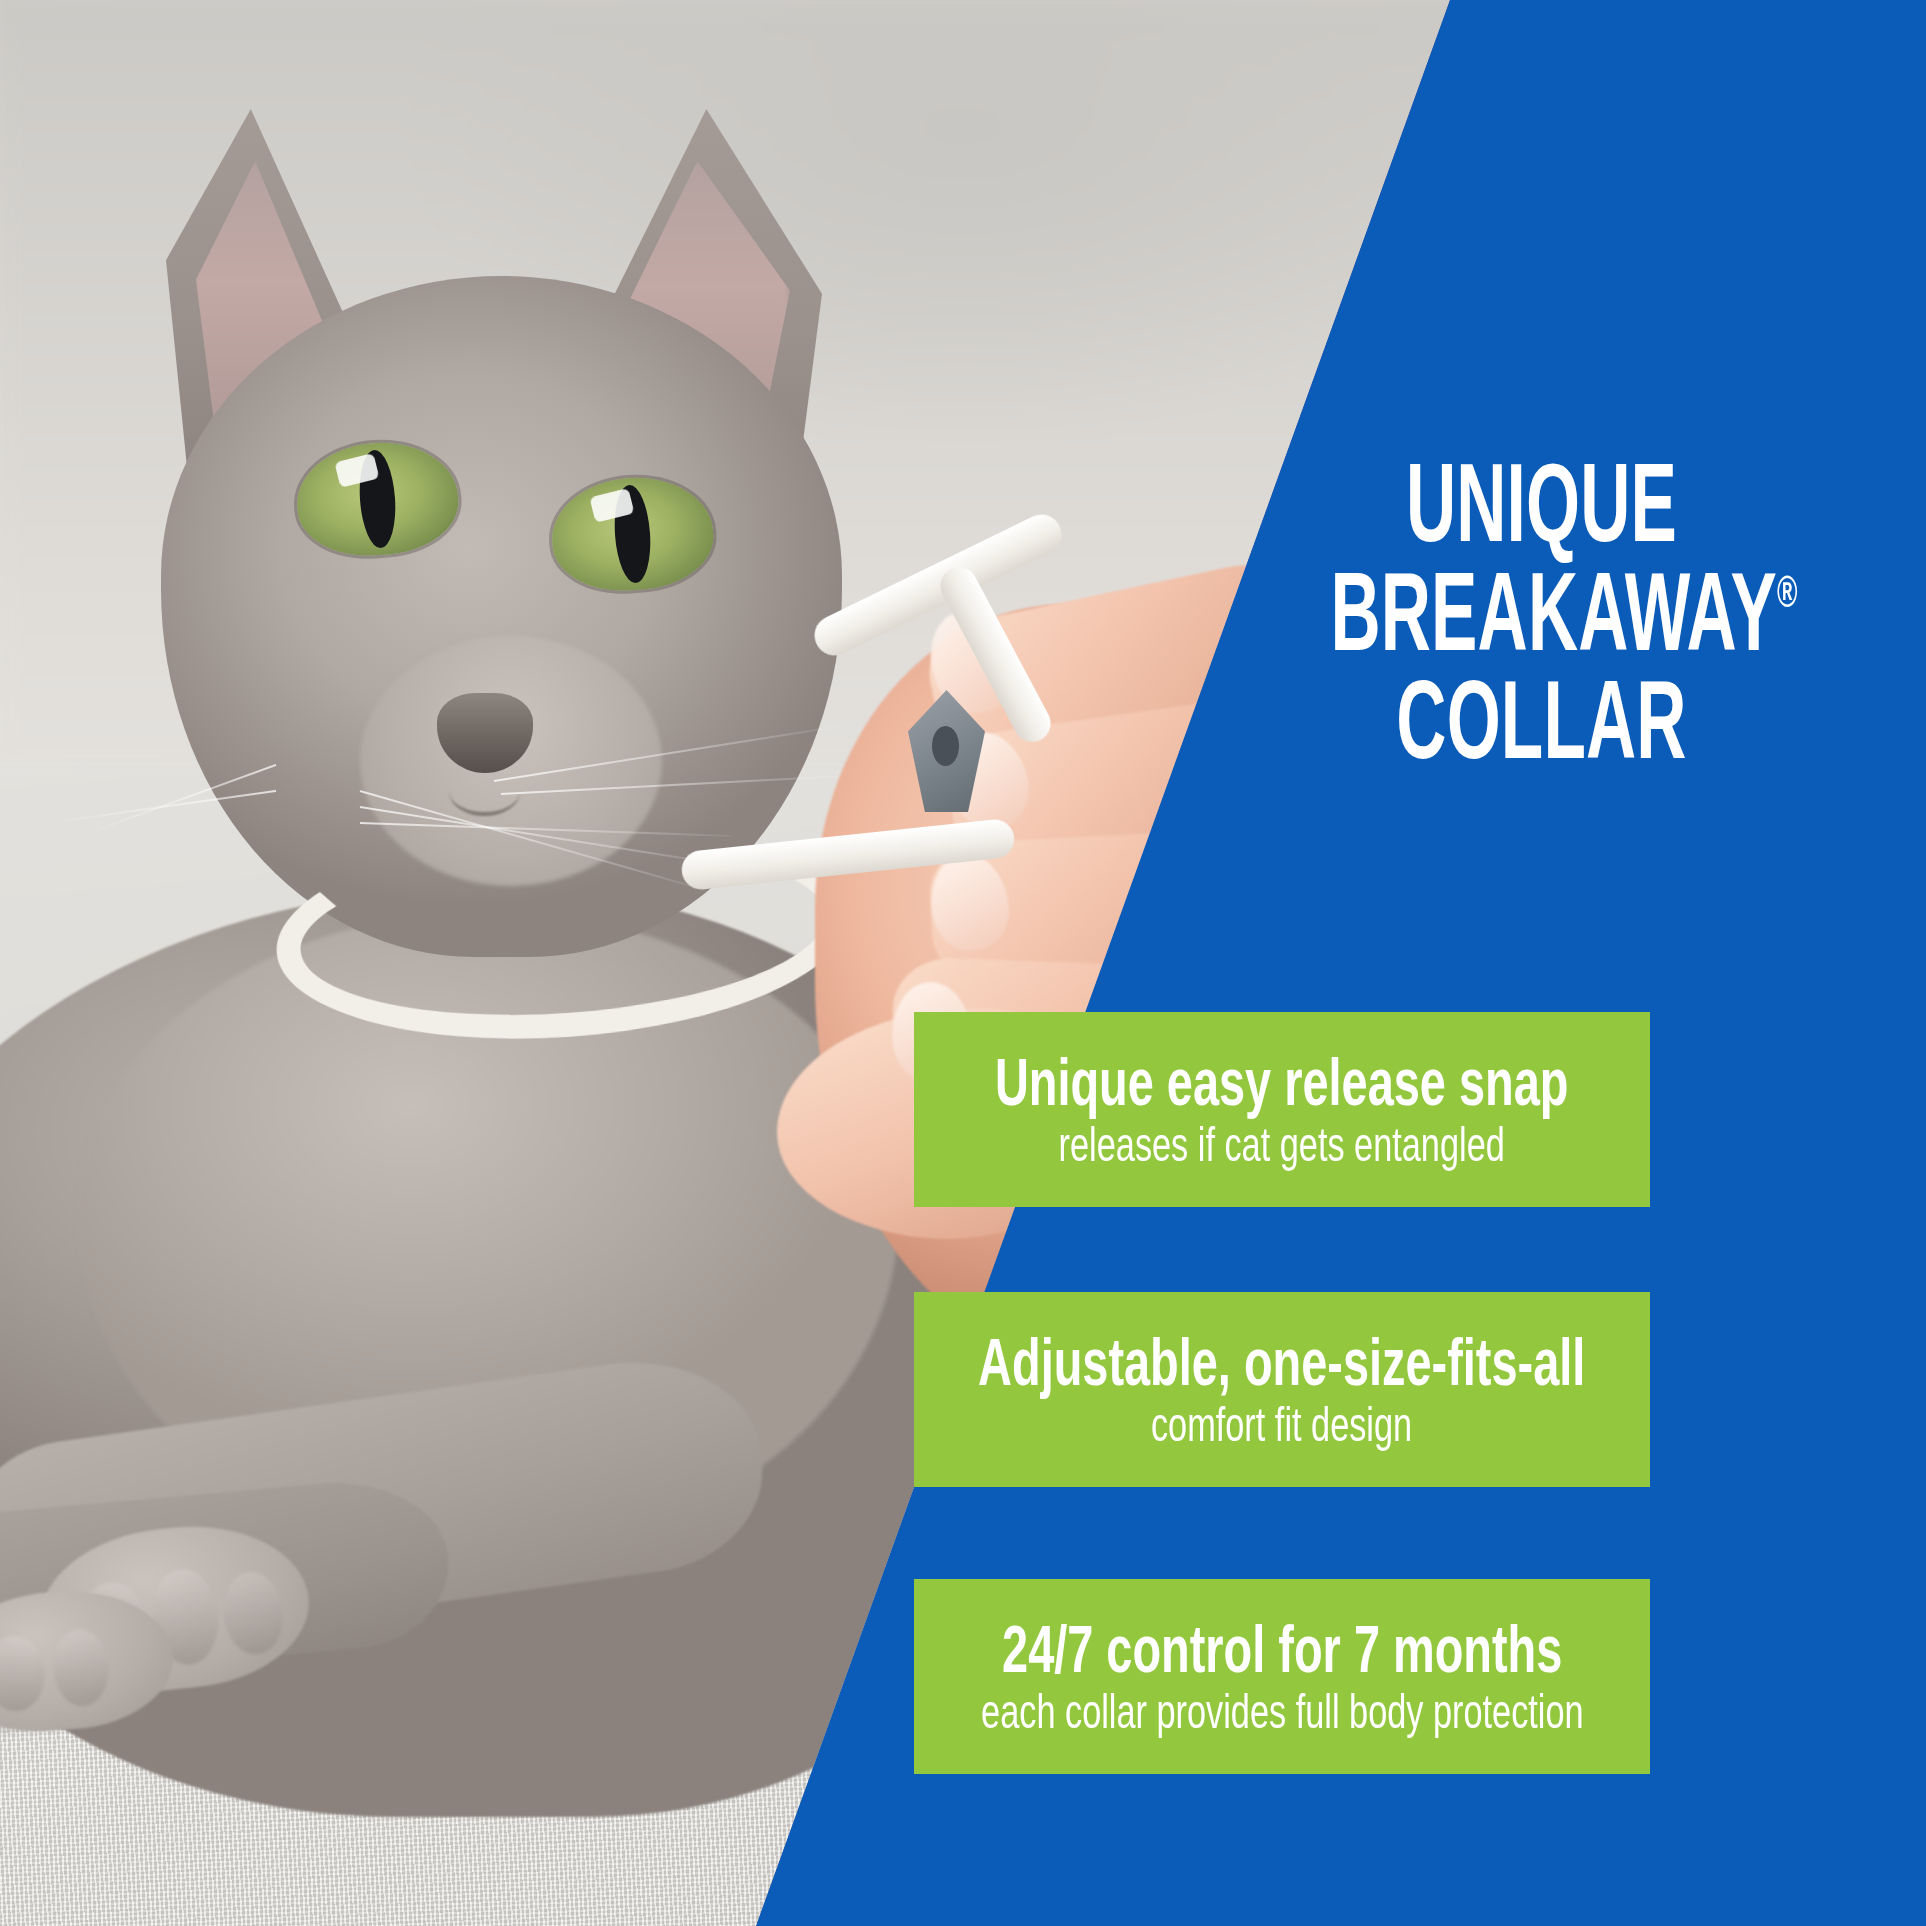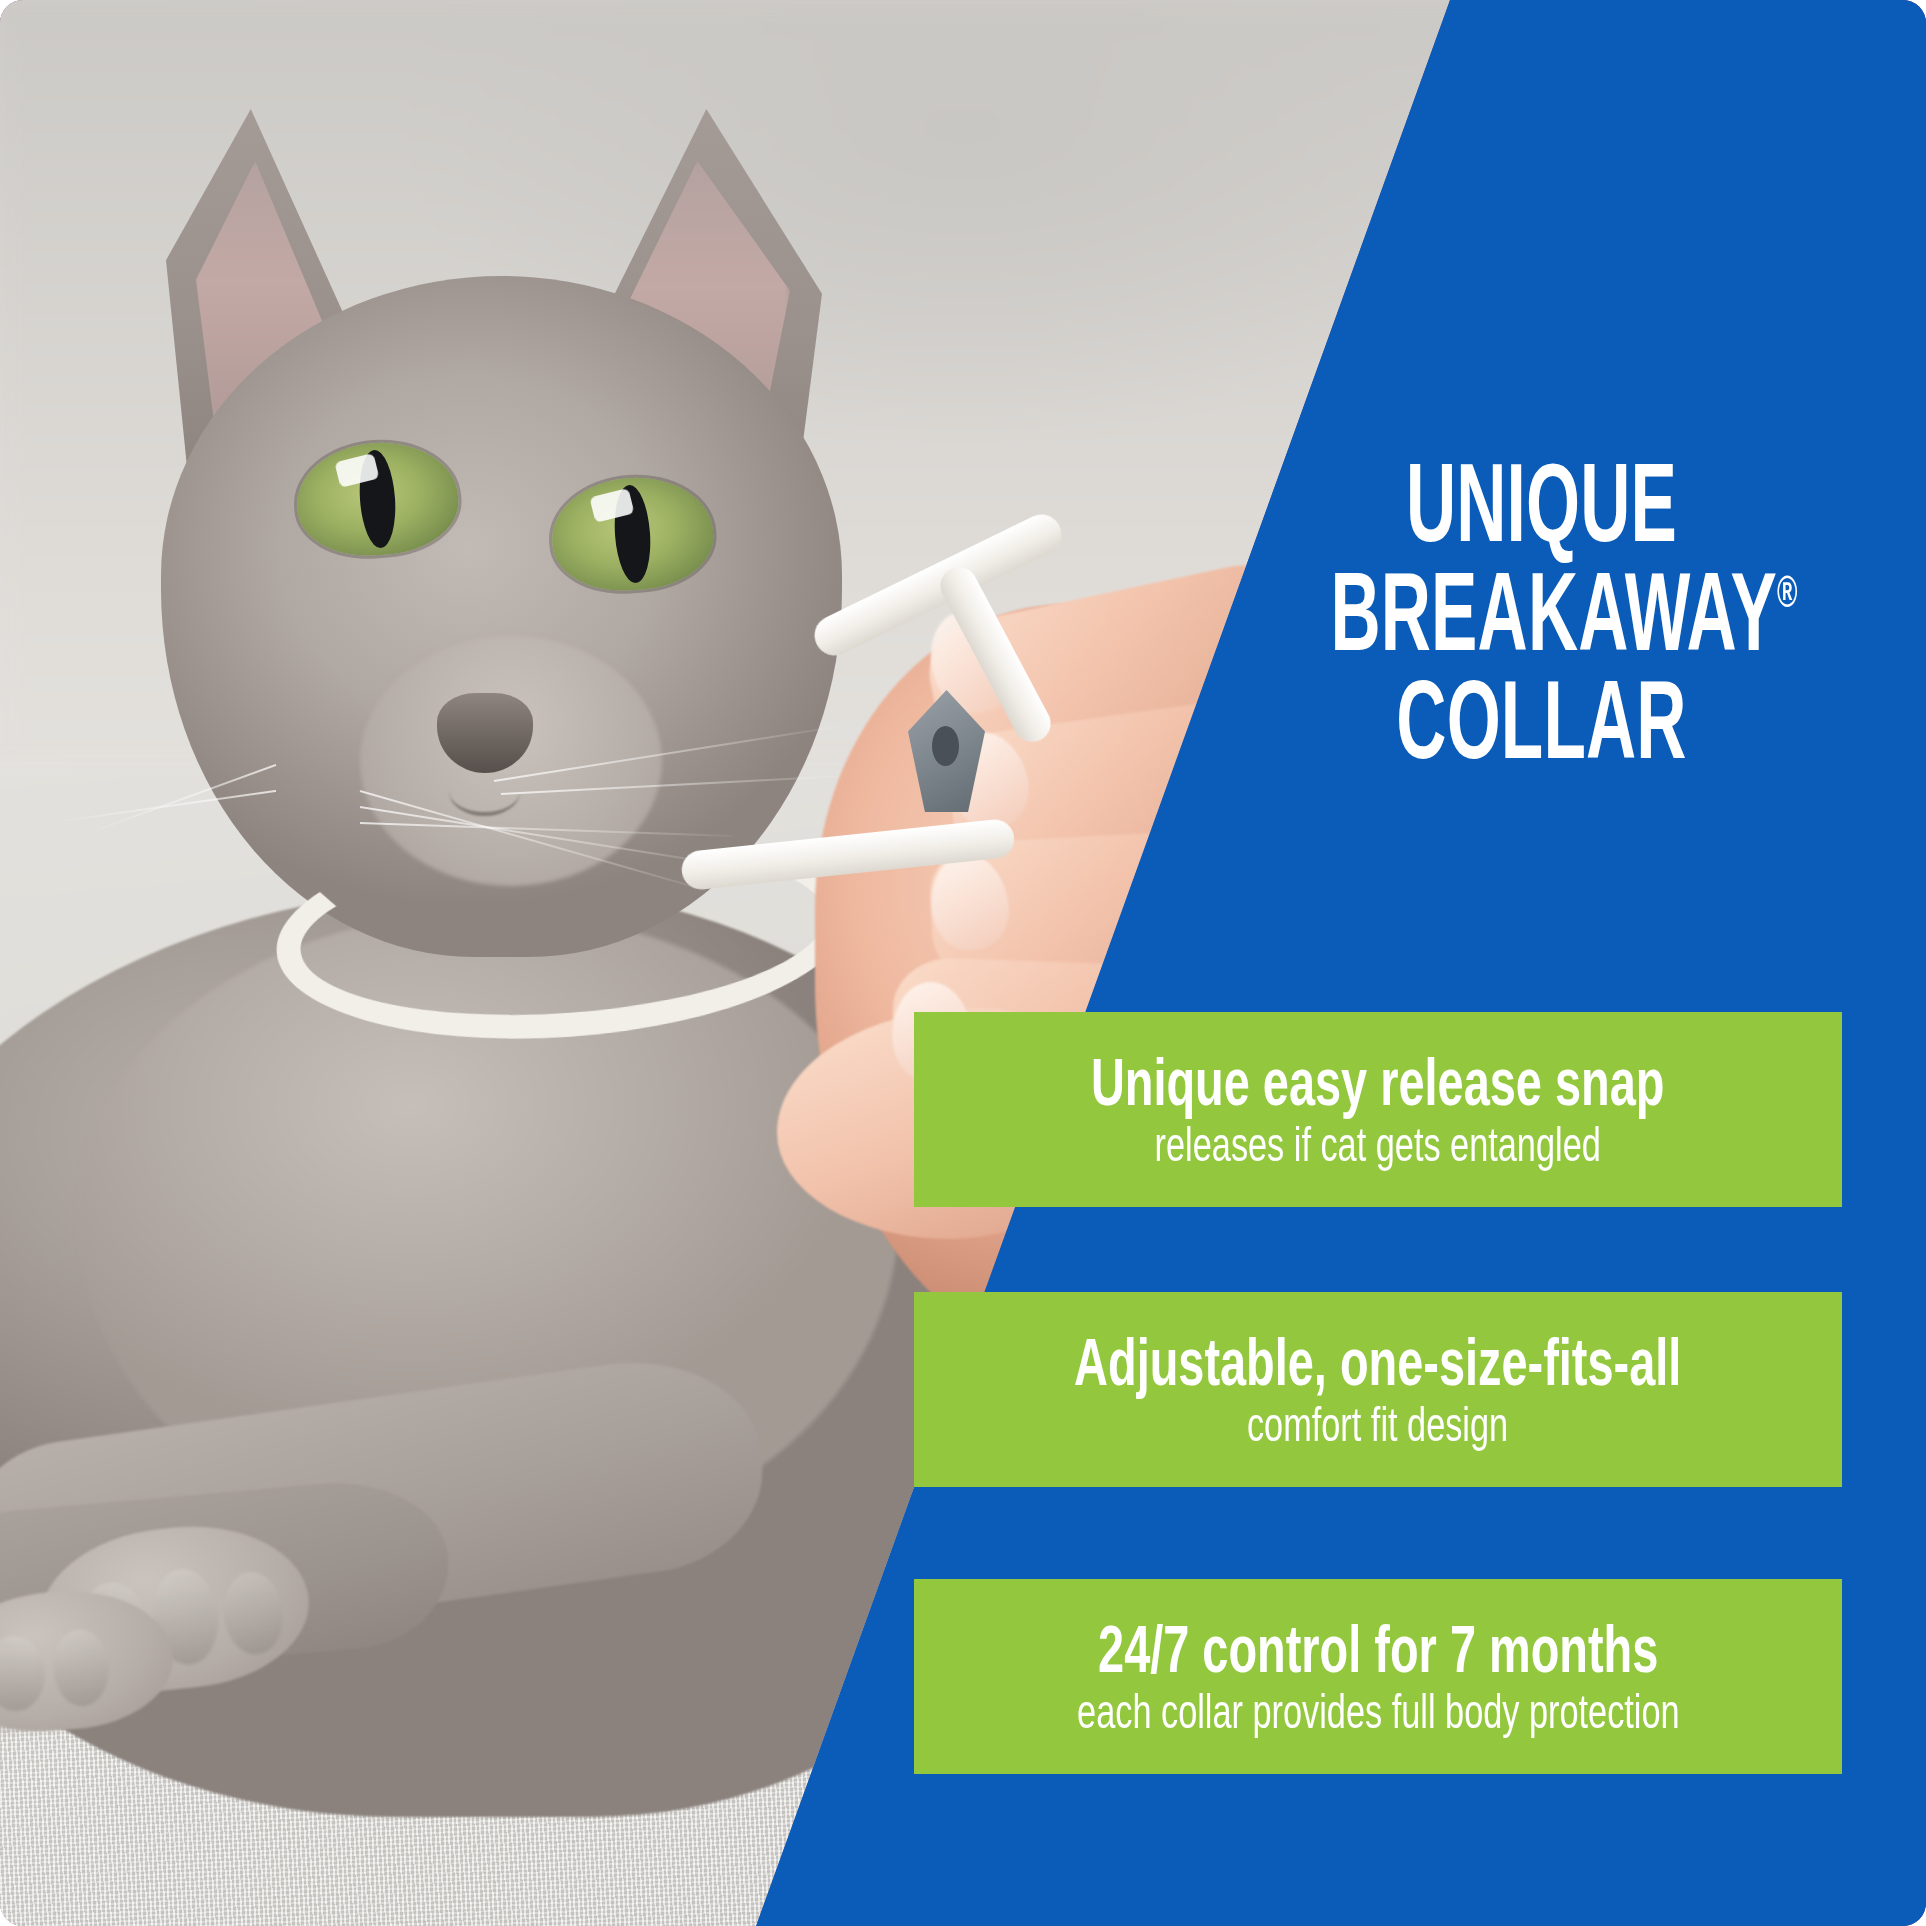--- a/index.html
+++ b/index.html
@@ -8,21 +8,20 @@
     padding: 0;
     background: #ffffff;
   }
   #poster {
     position: relative;
     width: 1926px;
     height: 1926px;
     overflow: hidden;
     font-family: "Liberation Sans", sans-serif;
     background: #701a75;
-    border-radius: 23px;
   }
 
   
   .photo {
     position: absolute;
     left: 0; top: 0;
     width: 1926px;
     height: 1926px;
     overflow: hidden;
     
@@ -299,21 +298,21 @@
   .reg {
     font-size: 0.40em;
     vertical-align: 0.95em;
     letter-spacing: 0;
   }
 
   
   .feature {
     position: absolute;
     left: 914px;
-    width: 928px;
+    width: 736px;
     background: #93C83E;
     box-sizing: border-box;
     display: flex;
     flex-direction: column;
     align-items: center;
     justify-content: center;
     color: #ffffff;
     text-align: center;
   }
   .feature-1 { top: 1012px; height: 195px; }

